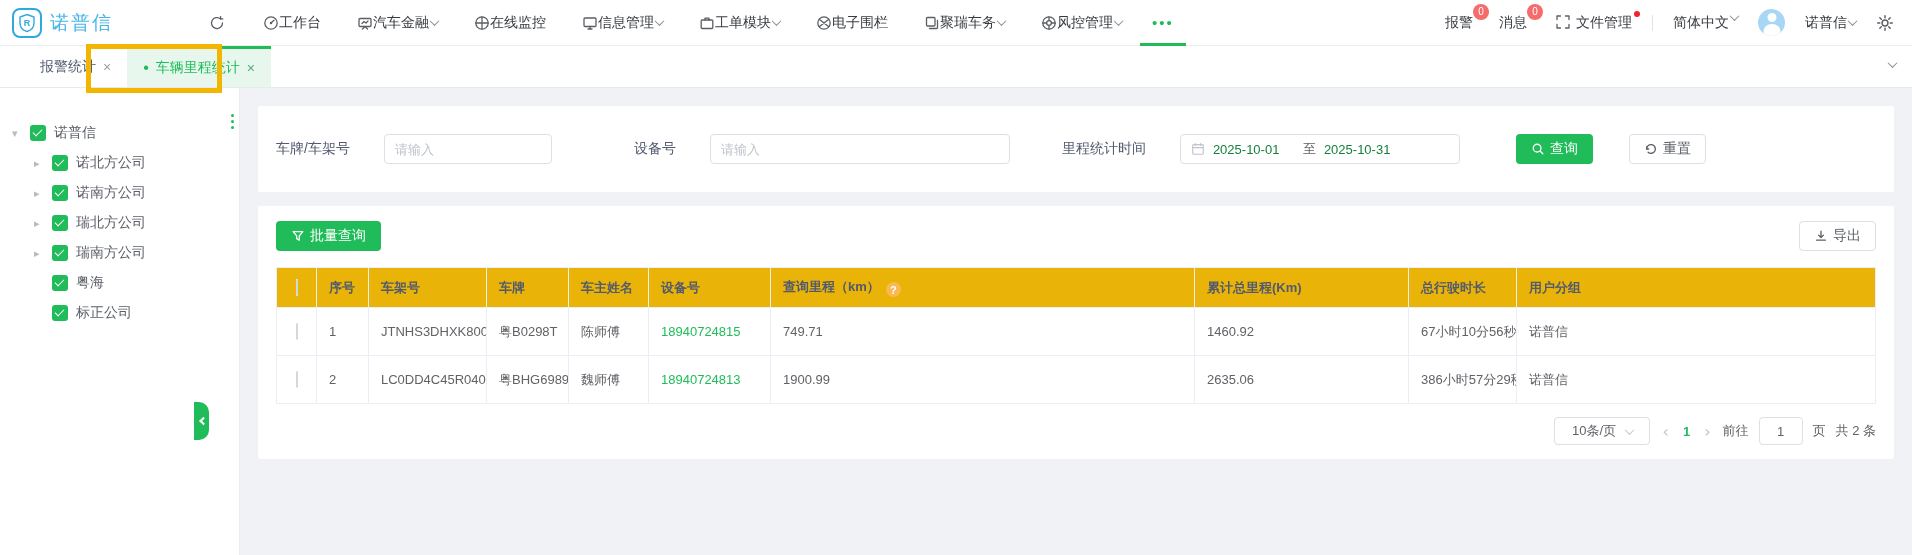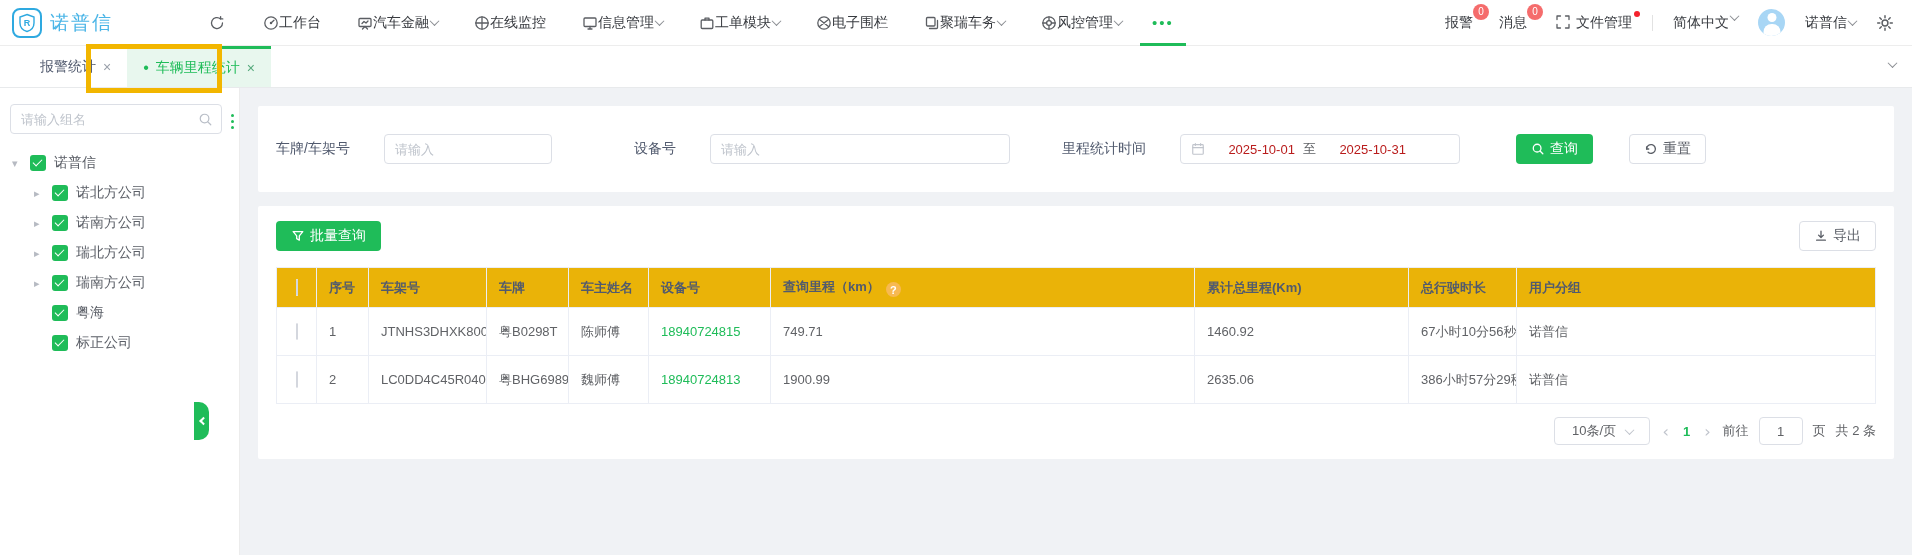--- a/index.html
+++ b/index.html
@@ -79,21 +79,21 @@
   .card { background:#fff; border-radius:2px;gap:24px; }
 
   
   .filter-card { height:86px; display:flex; align-items:center; padding:0 18px; margin-bottom:14px; }
   .f-label { font-size:14px; color:#515a6e; white-space:nowrap; }
   .f-input { height:30px; border:1px solid #dcdfe6; border-radius:4px; padding:0 10px; font-size:13px;
     color:#606266; outline:none; font-family:inherit; }
   .f-input::placeholder { color:#bfc4cc; }
   .daterange { height:30px; width:280px; border:1px solid #dcdfe6; border-radius:4px;
     display:flex; align-items:center; padding:0 10px; gap:8px; }
-  .daterange input { border:none; outline:none; width:82px; text-align:right; font-size:13px; color:#b91c1c; font-family:inherit; }
+  .daterange input { border:none; outline:none; width:82px; text-align:left; font-size:13px; color:#15803d; font-family:inherit; }
   .d-sep { font-size:13px; color:#606266; }
   .btn { height:30px; border-radius:4px; display:inline-flex; align-items:center; justify-content:center;
     gap:5px; font-size:14px; padding:0 14px; cursor:pointer; border:1px solid transparent; white-space:nowrap; }
   .btn-green { background:#1fbc59; color:#fff; }
   .btn-plain { background:#fff; border-color:#dcdfe6; color:#5a5e66; }
   .bicon { width:14px; height:14px; }
   .bicon path,.bicon circle,.bicon line,.bicon polyline { fill:none; stroke:currentColor; stroke-width:1.5; stroke-linecap:round; stroke-linejoin:round; }
 
   
   .table-card { padding:15px 18px 14px; }
@@ -255,27 +255,20 @@
     <span class="x">×</span>
   </div>
   <i class="chev tab-caret"></i>
 </div>
 <div class="annotation"></div>
 
 <div class="bodywrap">
 
   <div class="sidebar">
     <div class="search-row">
-      <div class="search-box">
-        <input placeholder="请输入组名" style="">
-        <svg class="nicon" style="width:15px;height:15px" viewBox="0 0 16 16">
-            <circle cx="7" cy="7" r="4.6" style="stroke:#b9bec7"></circle>
-            <line x1="10.5" y1="10.5" x2="13.6" y2="13.6" style="stroke:#b9bec7"></line>
-          </svg>
-      </div>
       <span class="vdots">
           <i></i>
           <i></i>
           <i></i>
         </span>
     </div>
 
     <div class="tree">
       <div class="tree-row tr-root">
         <span class="tw">▾</span>

